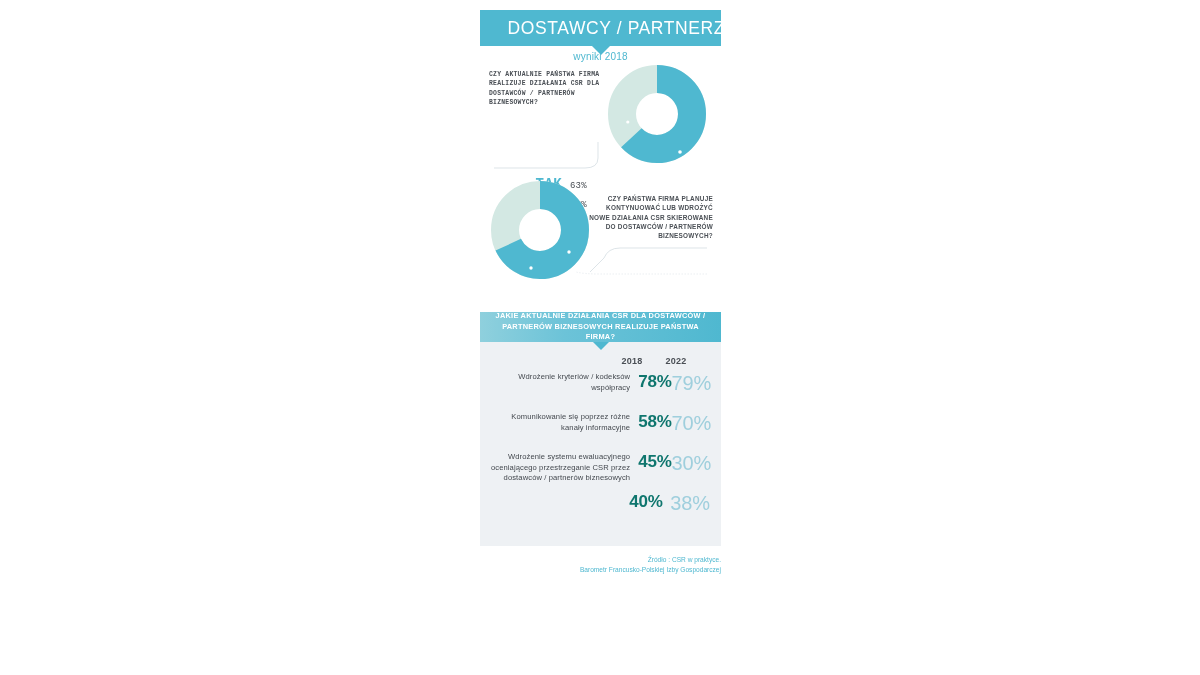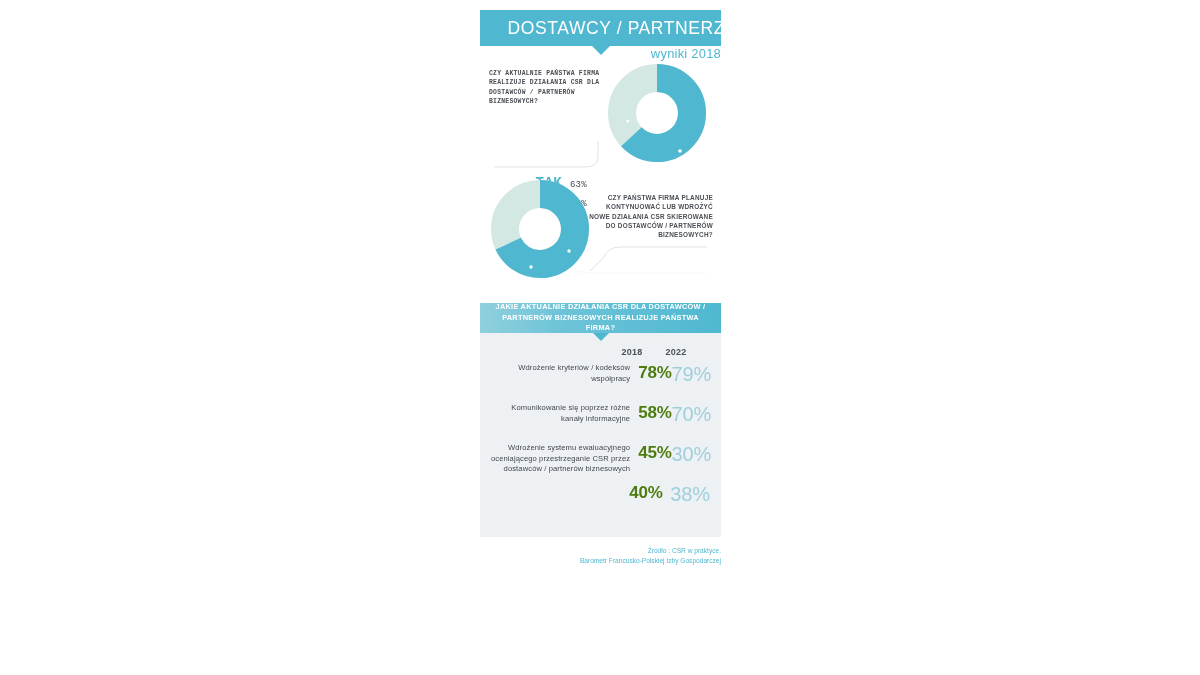--- a/index.html
+++ b/index.html
@@ -22,22 +22,22 @@
     color:#ffffff;font-size:17.5px;letter-spacing:.6px;font-weight:400;
     white-space:nowrap;
     padding-left:44px;
   }
   .title-arrow{
     position:absolute;left:50%;top:36px;transform:translateX(-50%);
     width:0;height:0;border-left:9px solid transparent;border-right:9px solid transparent;
     border-top:9px solid #4fb8d0;
   }
   .subtitle{
-    width:241px;text-align:right;color:#4fb8d0;font-size:13px;
-    letter-spacing:.2px;
+    width:241px;text-align:center;color:#4fb8d0;font-size:10px;
+    margin-top:5px;letter-spacing:.2px;
   }
 
   
   .donut-block{position:relative;width:241px;height:110px;}
   .donut-block.first{margin-top:2px;font-family:Liberation Mono, monospace;}
   .donut-block.second{margin-top:6px;}
 
   .donut{position:absolute;width:100px;height:100px;}
   .donut svg{display:block;}
 
@@ -62,21 +62,21 @@
 
   .legend-right{right:20px;top:234px;width:120px;}
   .legend-right .lrow{justify-content:flex-start;}
   .legend-right .pct{width:42px;text-align:right;padding-right:8px;}
   .legend-right .word{width:46px;text-align:left;}
 
   .leader{position:absolute;pointer-events:none;}
 
   
   .panel{
-    position:relative;width:241px;background:#eef1f4;margin-top:14px;
+    position:relative;width:241px;background:#eef1f4;margin-top:22px;
     padding-bottom:14px;
   }
   .panel-bar{
     position:relative;width:241px;height:30px;
     background:linear-gradient(90deg,#8fd0dd 0%,#6cc3d8 35%,#4fb8d0 100%);
     display:flex;align-items:center;justify-content:center;
   }
   .panel-bar .bar-text{
     color:#ffffff;font-size:7.4px;line-height:10.5px;font-weight:bold;
     letter-spacing:.25px;text-align:center;width:228px;
@@ -100,21 +100,21 @@
   .rows{margin-top:6px;}
   .row{
     display:flex;align-items:flex-start;justify-content:flex-end;
     padding:0 10px 0 12px;min-height:40px;
   }
   .row .rlabel{
     flex:0 0 auto;width:140px;text-align:right;padding-right:8px;
     font-size:7.6px;line-height:10.6px;color:#43484e;letter-spacing:.1px;
   }
   .row .v2018{
-    width:46px;text-align:center;font-size:17px;font-weight:bold;color:#4d7c0f;
+    width:46px;text-align:center;font-size:17px;font-weight:bold;color:#0f766e;
     letter-spacing:-.2px;
   }
   .row .v2017{
     width:42px;text-align:center;font-size:20px;color:#9fcfdd;font-weight:normal;
     letter-spacing:-.2px;
   }
 
   .source{
     width:241px;text-align:right;color:#4fb8d0;font-size:6.6px;line-height:9.5px;
     margin-top:9px;

